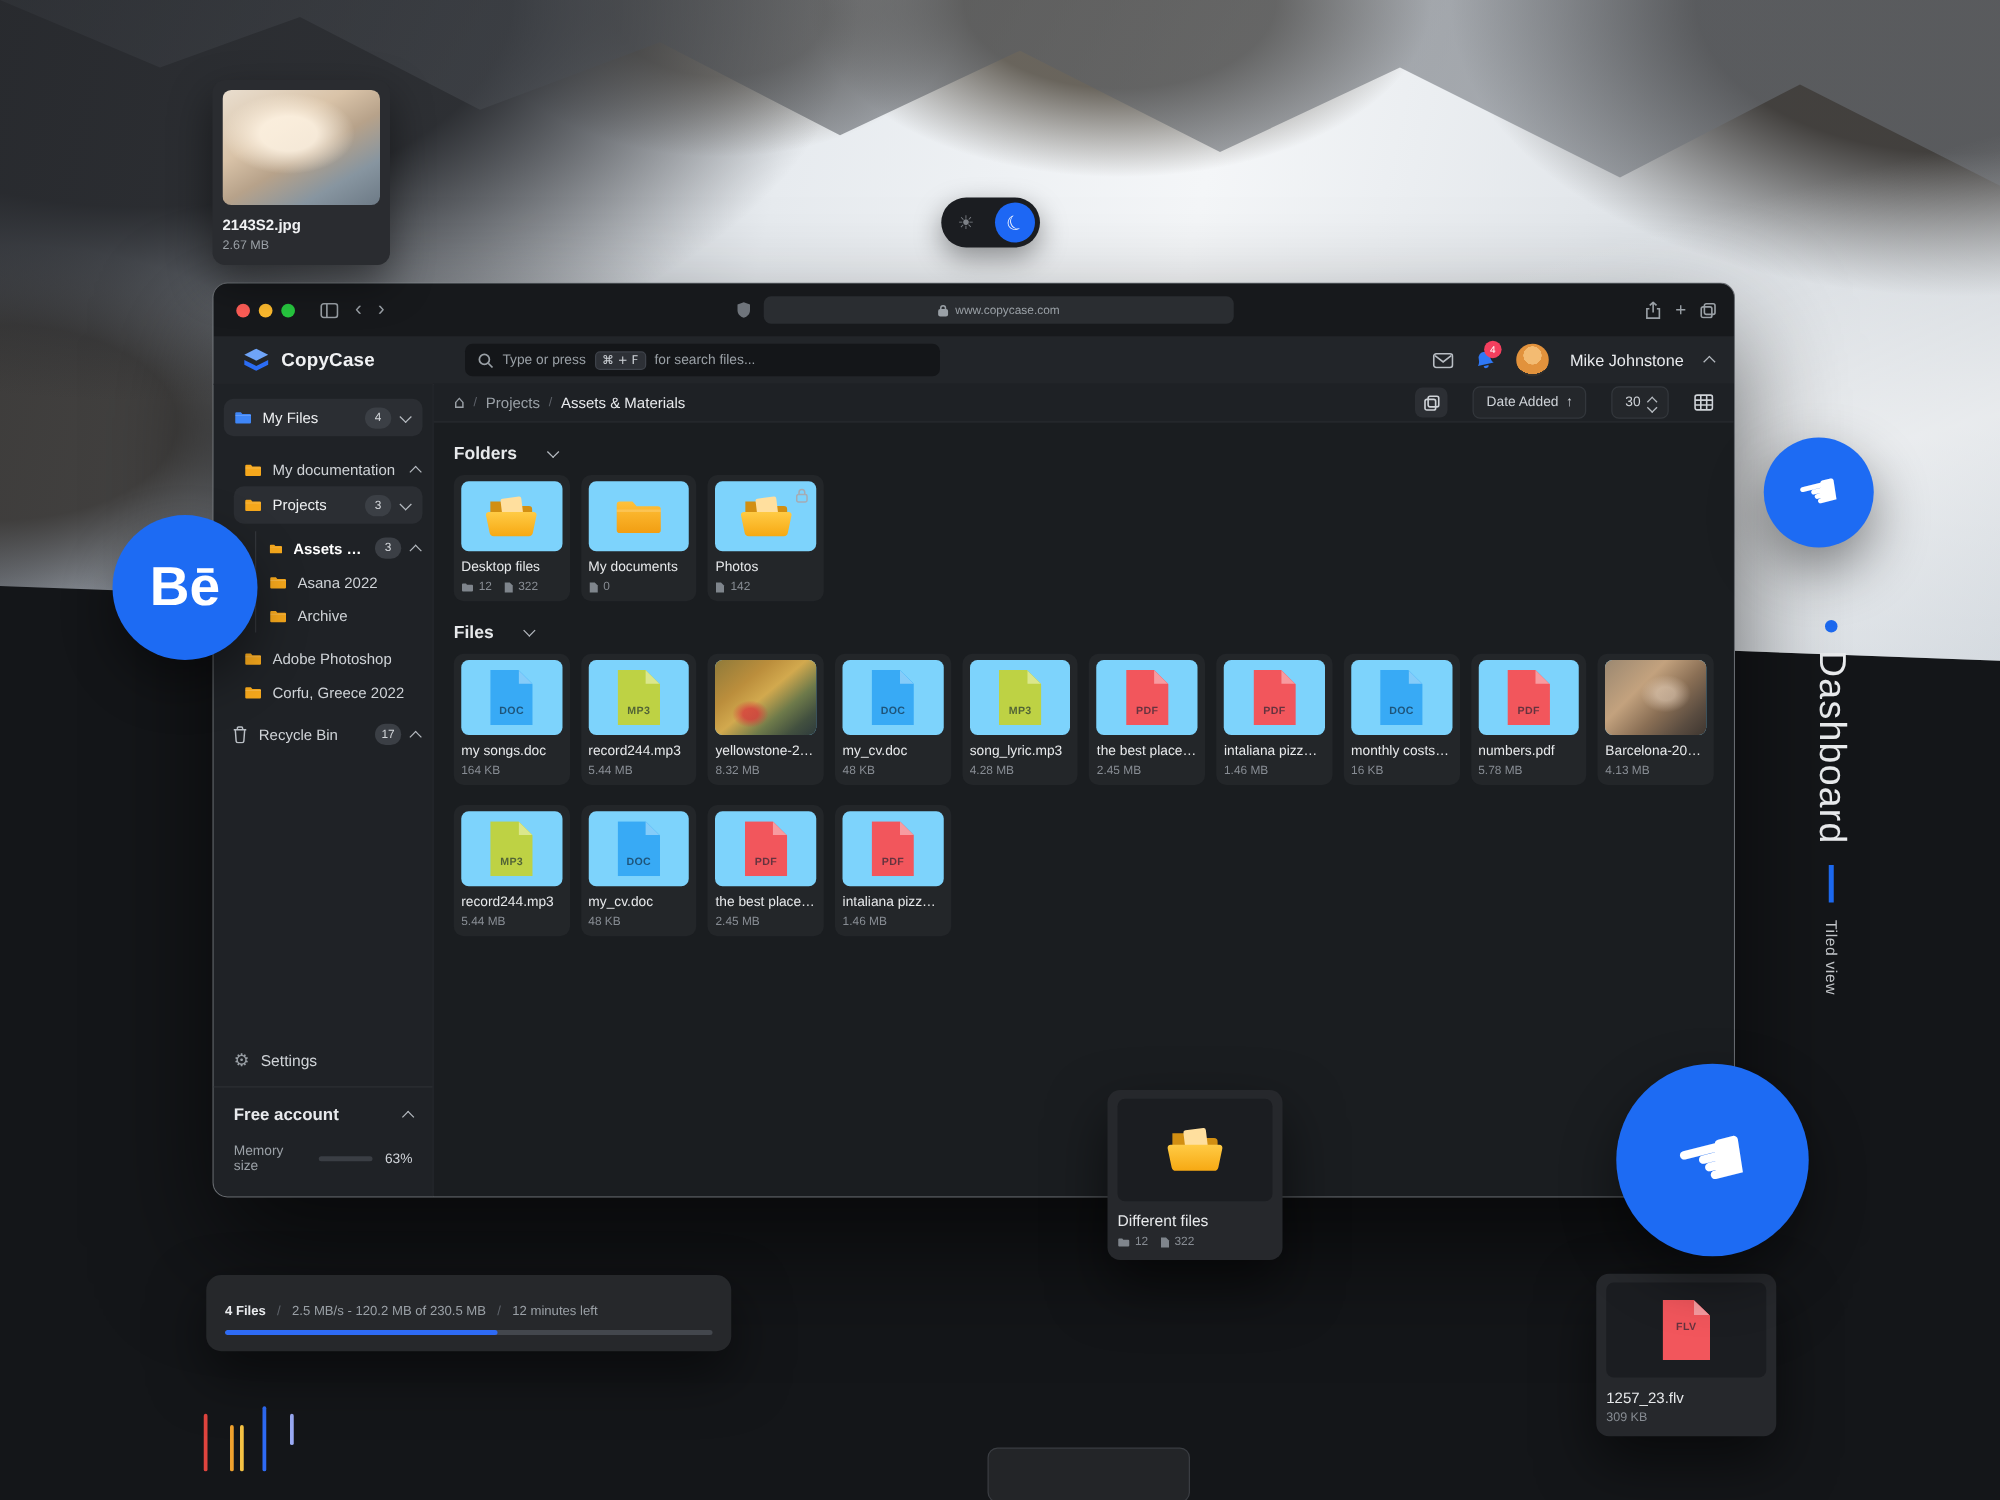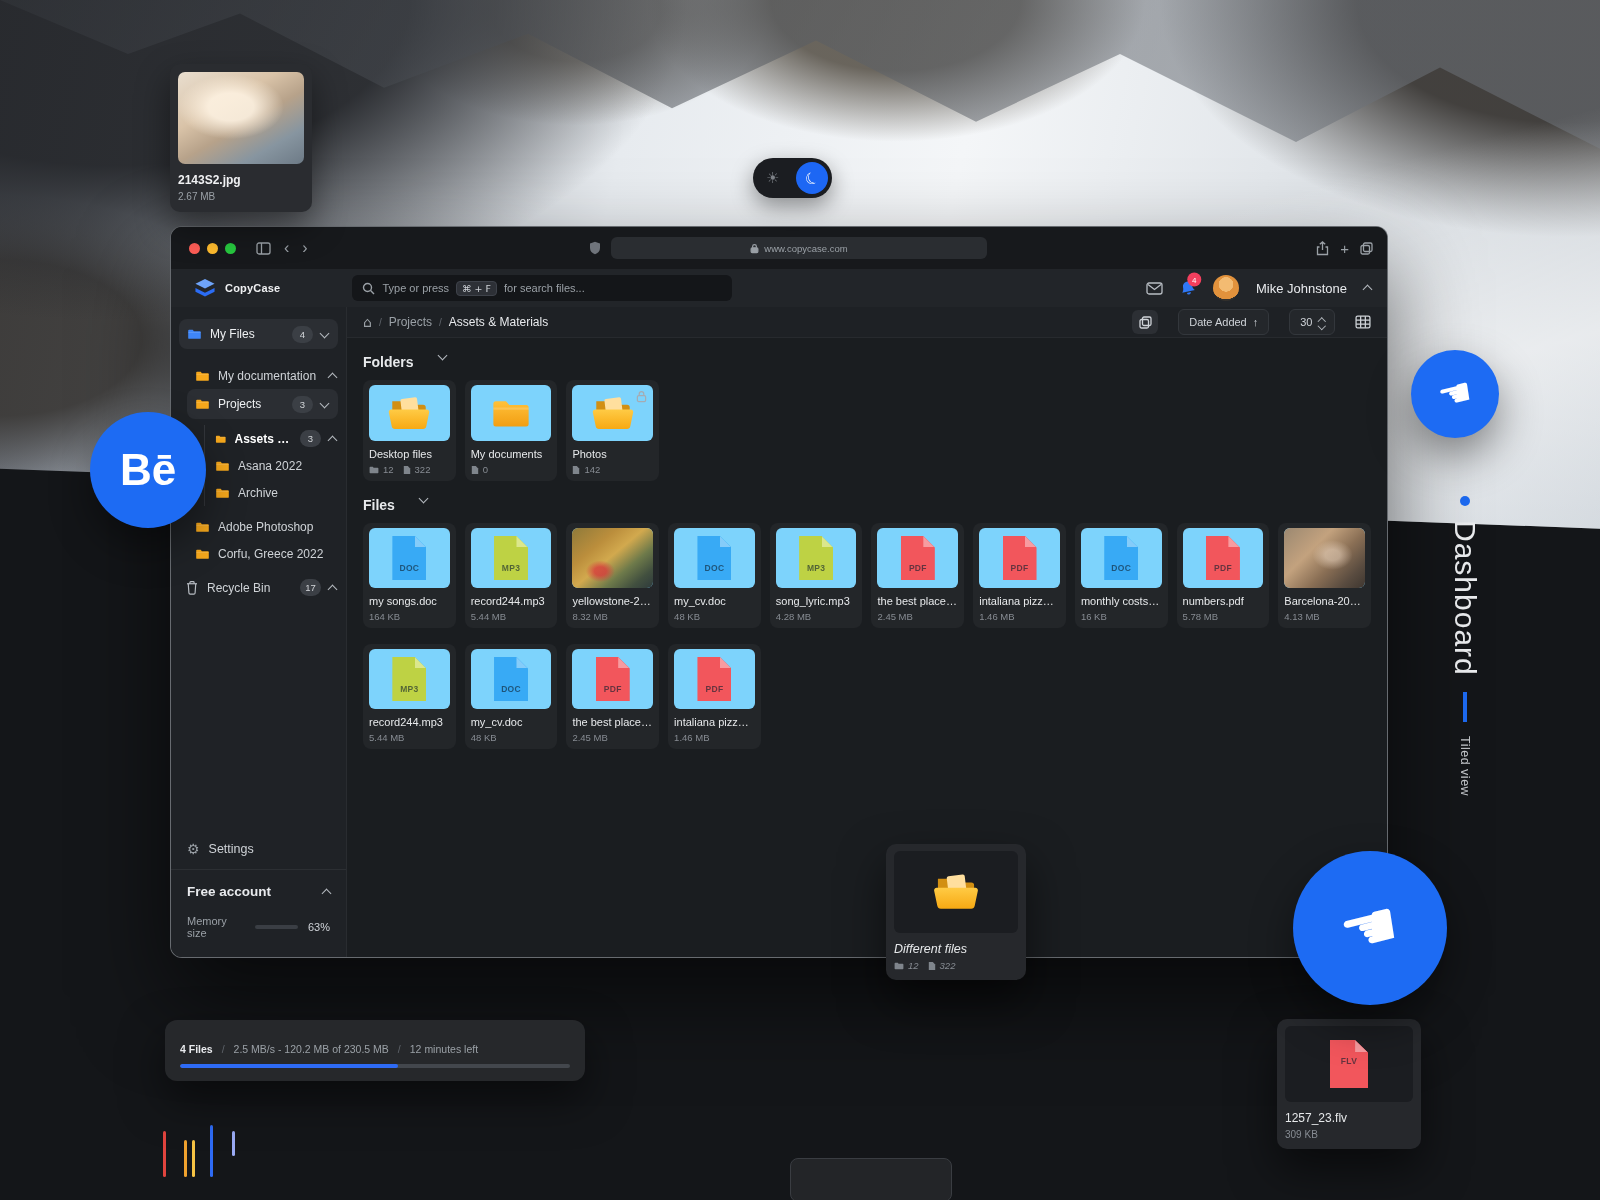--- a/index.html
+++ b/index.html
@@ -79,21 +79,21 @@
   .url-pill{position:absolute;left:440px;top:10px;width:376px;height:22px;border-radius:6px;background:#2a2d31;
     display:flex;align-items:center;justify-content:center;gap:5px;}
   .url-pill .url{font-size:9.5px;color:#9aa0a6;}
   .chrome-right{position:absolute;right:14px;top:0;height:42px;display:flex;align-items:center;gap:11px;color:#9aa0a6;}
   .chrome-right .plus{font-size:15px;}
 
   
   .app-header{position:absolute;left:0;top:42px;right:0;height:38px;background:#222529;border-bottom:1px solid #2c2f33;
     display:flex;align-items:center;}
   .brand{display:flex;align-items:center;gap:8px;margin-left:22px;}
-  .brand-name{font-size:11px;font-weight:700;color:#f0f1f3;letter-spacing:.2px;}
+  .brand-name{font-size:15px;font-weight:700;color:#f0f1f3;letter-spacing:.2px;}
   .search-pill{margin-left:72px;width:360px;height:26px;border-radius:6px;background:#141619;display:flex;align-items:center;gap:7px;padding:0 10px;}
   .search-pill .stext{font-size:11px;color:#9aa0a6;}
   .kbd{background:#2d3036;border:1px solid #3e424a;border-radius:4px;padding:1px 5px;font-size:9.5px;color:#cfd3d8;}
   .hdr-right{margin-left:auto;display:flex;align-items:center;gap:17px;margin-right:16px;}
   .bell-wrap{position:relative;transform:rotate(-12deg);}
   .bell-badge{position:absolute;top:-6px;right:-7px;width:14px;height:14px;border-radius:50%;background:#f43f5e;
     color:#fff;font-size:8px;display:flex;align-items:center;justify-content:center;transform:rotate(12deg);}
   .avatar{width:26px;height:26px;border-radius:50%;background:
     radial-gradient(circle at 50% 36%,#f3bb72 0 34%,#e2923c 35% 70%,#33302c 71% 100%);}
   .user-name{font-size:13px;color:#e8eaed;}
@@ -132,21 +132,21 @@
   .bc-link{font-size:12px;color:#9aa0a6;}
   .bc-cur{font-size:12px;color:#e8eaed;}
   .bc-right{margin-left:auto;display:flex;align-items:center;gap:20px;}
   .tool-btn{width:26px;height:24px;border-radius:6px;background:#2c2f34;display:flex;align-items:center;justify-content:center;}
   .tool-pill{height:24px;border-radius:6px;background:#24272b;border:1px solid #33373c;display:flex;align-items:center;gap:6px;
     padding:0 10px;font-size:11px;color:#cfd3d8;}
   .stepper{display:flex;flex-direction:column;gap:1px;}
   .stepper .chev{width:4.5px;height:4.5px;border-width:1.3px;}
 
   .scroll{padding:12px 16px;flex:1;}
-  .sec-hdr{display:flex;align-items:flex-start;gap:25px;margin:4px 0 10px;}
+  .sec-hdr{display:flex;align-items:center;gap:25px;margin:4px 0 10px;}
   .sec-hdr .st{font-size:14px;font-weight:700;color:#e7e9eb;}
   .cards-grid{display:grid;grid-template-columns:repeat(10,1fr);gap:9px;margin-bottom:16px;}
   .card{background:#232629;border-radius:8px;padding:5px 6px 6px;min-width:0;}
   .tile{position:relative;background:#7dd3fc;border-radius:6px;display:flex;align-items:center;justify-content:center;overflow:hidden;}
   .tile.folder-t{height:56px;}
   .tile.file-t{height:60px;}
   .c-name{margin-top:7px;font-size:11px;font-weight:500;color:#e7e9eb;white-space:nowrap;overflow:hidden;text-overflow:ellipsis;}
   .c-size{margin-top:4px;font-size:9.5px;color:#878c93;}
   .c-stats{margin-top:4px;display:flex;gap:9px;font-size:9.5px;color:#878c93;align-items:center;}
   .c-stats span{display:inline-flex;align-items:center;gap:4px;}
@@ -163,21 +163,21 @@
   .page .fold{position:absolute;top:0;right:0;width:34%;height:26%;clip-path:polygon(0 0,100% 100%,0 100%);}
   .page .ext{font-size:8.5px;font-weight:700;color:rgba(15,30,45,.62);margin-bottom:7px;letter-spacing:.3px;}
   .page.doc{background:#38aaf5;}.page.doc .fold{background:#85ccf9;}
   .page.mp3{background:#bed244;}.page.mp3 .fold{background:#dbe78c;}
   .page.pdf,.page.flv{background:#f2565c;}.page.pdf .fold,.page.flv .fold{background:#f79ba0;}
   .page.flv{width:38px;height:48px;align-items:center;}
 
   
   .float-card{position:absolute;background:#26282c;border-radius:10px;padding:7px 8px 9px;box-shadow:0 20px 46px rgba(0,0,0,.55);}
   .float-card .tile{background:#1b1d21;}
-  .diff-card{left:886px;top:844px;width:124px;z-index:40;font-style:italic;}
+  .diff-card{left:886px;top:872px;width:124px;z-index:40;}
   .diff-card .tile{height:82px;}
   .diff-card .c-name{font-size:12.5px;margin-top:9px;}
   .flv-card{left:1277px;top:1019px;width:128px;z-index:12;}
   .flv-card .tile{height:76px;}
   .flv-card .c-name{font-size:12px;margin-top:9px;}
   .flv-card .c-size{font-size:10px;}
 
   
   .upload{position:absolute;left:165px;top:1020px;width:420px;border-radius:12px;background:#26282b;z-index:50;
     padding:13px 15px 13px;box-sizing:border-box;box-shadow:0 18px 44px rgba(0,0,0,.5);}

